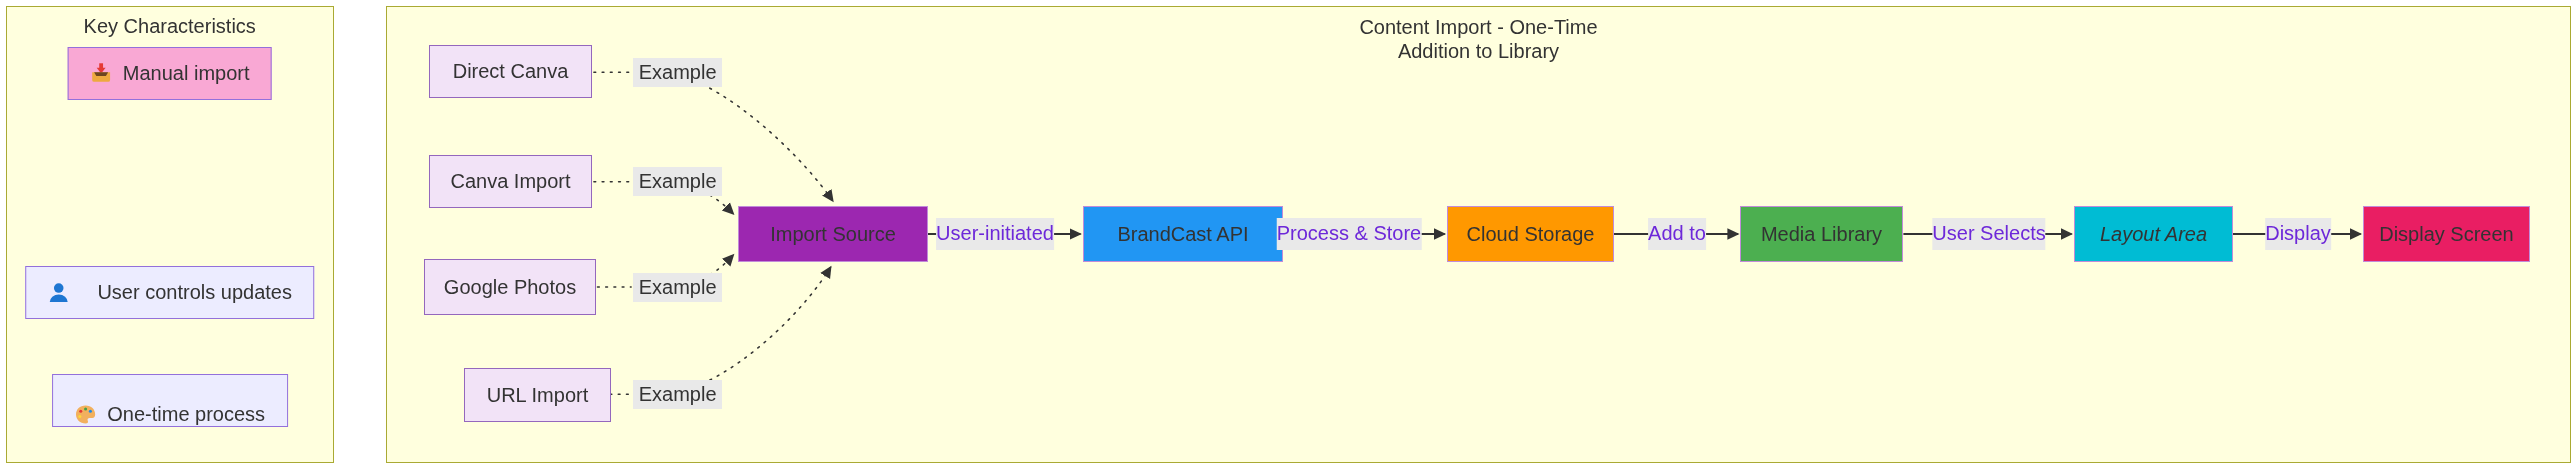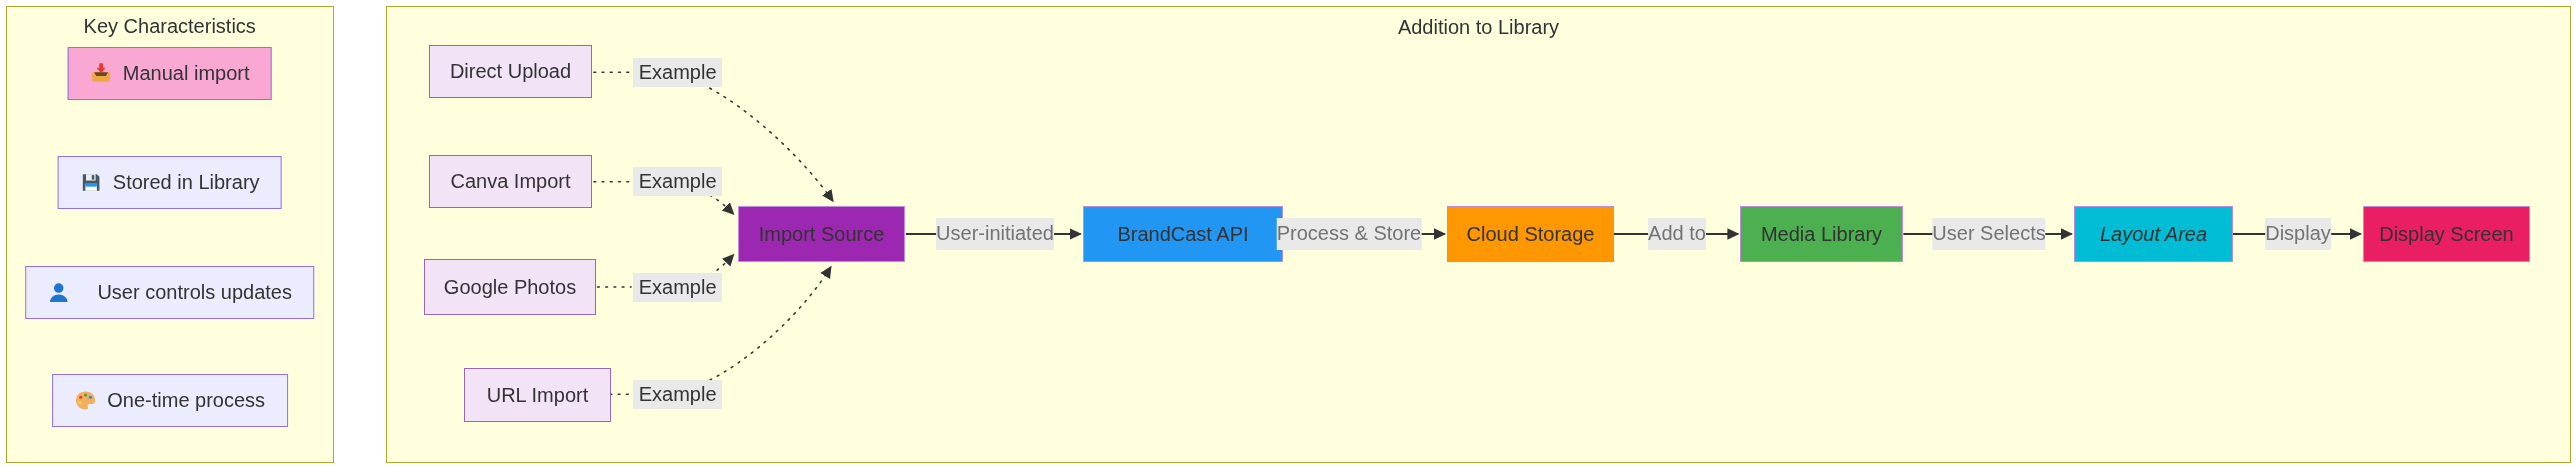--- a/index.html
+++ b/index.html
@@ -13,42 +13,42 @@
   .panel-title{position:absolute;top:8.6px;left:0;width:100%;text-align:center;font-size:20px;line-height:23.6px;}
   .title-line{width:100%;text-align:center;font-size:20px;line-height:24px;}
 
   .char-item{
     position:absolute;left:50%;transform:translateX(-50%);
     height:53px;box-sizing:border-box;border:1.1px solid #9370DB;background:#ECECFF;
     display:flex;align-items:center;justify-content:center;gap:10px;
     padding:0 21.5px;white-space:nowrap;font-size:20px;
   }
   .char-item .icon{width:23px;height:23px;flex:0 0 auto;display:block;}
-  .c0{top:40px;} .c1{top:149px;} .c2{top:259px;} .c3{top:367px;}
+  .c0{top:40px;} .c1{top:149px;} .c2{top:259px;} .c3{top:367px;align-items:flex-end;}
 
   .node{
     position:absolute;box-sizing:border-box;display:flex;align-items:center;justify-content:center;
     font-size:20px;white-space:nowrap;z-index:2;color:#333;
   }
   .src{background:#F2E3F7;border:1.4px solid #9467BD;}
   .s0{left:429px;top:45px;width:163px;height:53px;}
   .s1{left:429px;top:155px;width:163px;height:53px;}
   .s2{left:424px;top:259px;width:172px;height:56px;}
   .s3{left:436px;top:368px;width:147px;height:54px;}
 
   .flow{border:1.4px solid #C18BD9;top:206px;height:56px;}
-  .f0{left:738px;width:167px;}
+  .f0{left:738px;width:190px;}
   .f1{left:1083px;width:200px;}
   .f2{left:1447px;width:167px;}
   .f3{left:1740px;width:163px;}
   .f4{left:2074px;width:159px;font-style:italic;}
   .f5{left:2363px;width:167px;}
 
   .edge-label{
-    position:absolute;z-index:3;background:#E9E9E9;color:#737373;
+    position:absolute;z-index:3;background:#E9E9E9;color:#6d28d9;
     font-size:20px;height:31.5px;line-height:31.5px;padding:0 0;white-space:nowrap;
     top:218px;transform:translateX(-50%);
   }
   .e0{left:995px;} .e1{left:1349px;} .e2{left:1677px;} .e3{left:1989px;} .e4{left:2298px;}
 
   .example-label{
     position:absolute;z-index:3;background:#E9E9E9;color:#333;
     font-size:20px;height:29px;line-height:29px;padding:0 5.7px;white-space:nowrap;left:633px;
   }
   .x0{top:58px;} .x1{top:167px;} .x2{top:273px;} .x3{top:380px;}
@@ -92,30 +92,20 @@
     <div class="char-item c0" style="background: #f9a8d4; border-color: rgb(147, 112, 219);">
       <svg class="icon" viewBox="0 0 36 36">
         <rect x="15" y="2" width="6" height="8" fill="#E53935"></rect>
         <polygon points="11,9 25,9 18,18" fill="#E53935"></polygon>
         <path d="M4 16 h28 v12 a3 3 0 0 1 -3 3 h-22 a3 3 0 0 1 -3 -3 z" fill="#EDA93F"></path>
         <path d="M7 16 h22 l-3.5 6 h-15 z" fill="#6D4520"></path>
       </svg>
       <span>Manual import</span>
     </div>
 
-    <div class="char-item c1" style="background: rgb(236, 236, 255); border-color: rgb(147, 112, 219);">
-      <svg class="icon" viewBox="0 0 36 36">
-        <path d="M5 5 h22 l4 4 v22 h-26 z" fill="#455A64"></path>
-        <rect x="10" y="5" width="15" height="10" fill="#ECEFF1"></rect>
-        <rect x="19" y="6.5" width="4" height="7" fill="#455A64"></rect>
-        <rect x="9" y="20" width="18" height="11" fill="#FFFFFF"></rect>
-        <rect x="9" y="20" width="18" height="4.5" fill="#2196F3"></rect>
-      </svg>
-      <span>Stored in Library</span>
-    </div>
 
     <div class="char-item c2" style="background: rgb(236, 236, 255); border-color: rgb(147, 112, 219); gap: 27px;">
       <svg class="icon" viewBox="0 0 36 36">
         <circle cx="18" cy="11" r="7.5" fill="#1E76D2"></circle>
         <path d="M4 33 a14 12 0 0 1 28 0 z" fill="#1E76D2"></path>
       </svg>
       <span>User controls updates</span>
     </div>
 
     <div class="char-item c3" style="background: rgb(236, 236, 255); border-color: rgb(147, 112, 219);">
@@ -125,26 +115,27 @@
         <circle cx="18" cy="9.5" r="2.4" fill="#43A047"></circle>
         <circle cx="25.5" cy="13" r="2.4" fill="#1E88E5"></circle>
         <circle cx="9" cy="21" r="2.4" fill="#FDD835"></circle>
       </svg>
       <span>One-time process</span>
     </div>
   </section>
 
   <section class="panel panel-right" style="background: rgb(255, 255, 222); border-color: rgb(170, 170, 51);">
     <div class="panel-title">
+      <div class="title-line">Content Import - One-Time</div>
       <div class="title-line">Addition to Library</div>
     </div>
   </section>
 
   <div class="node src s0" style="background: rgb(242, 227, 247); border-color: rgb(148, 103, 189);">
-    <span>Direct Upload</span>
+    <span>Direct Canva</span>
   </div>
   <div class="node src s2" style="background: rgb(242, 227, 247); border-color: rgb(148, 103, 189);">
     <span>Google Photos</span>
   </div>
   <div class="node src s1" style="background: rgb(242, 227, 247); border-color: rgb(148, 103, 189);">
     <span>Canva Import</span>
   </div>
   <div class="node src s3" style="background: rgb(242, 227, 247); border-color: rgb(148, 103, 189); margin-left: 28px;">
     <span>URL Import</span>
   </div>

